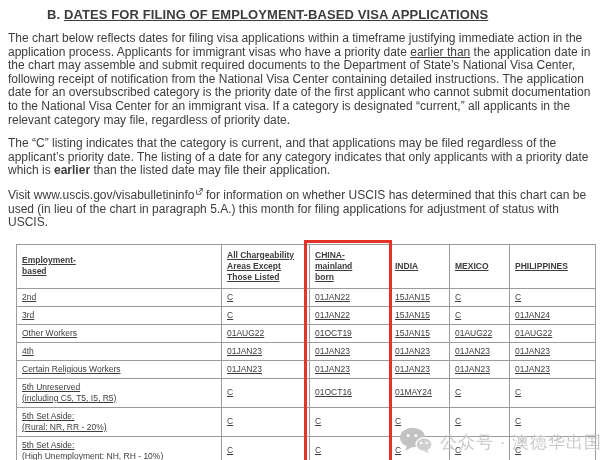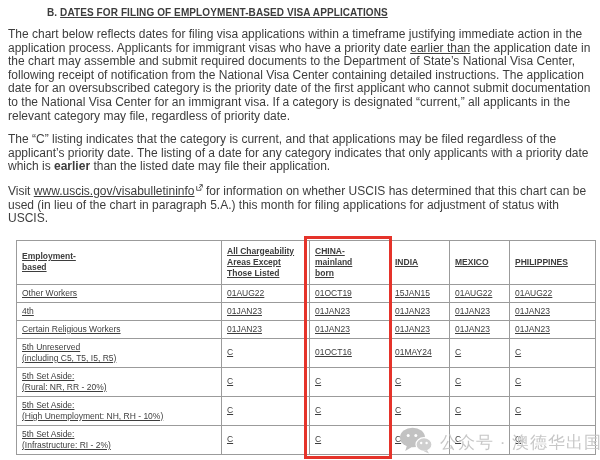--- a/index.html
+++ b/index.html
@@ -2,29 +2,29 @@
 <html style="--ink: #3d3d3d; --link: #3d3d3d; --line: #9b9b9b; --red: #e5332a; --wm: #c7c7c7;"><head>
 <meta charset="utf-8">
 <style>
   html,body{margin:0;padding:0;}
   body{
     width:600px;height:460px;background:#ffffff;position:relative;overflow:hidden;
     font-family:"Liberation Sans",sans-serif;color:var(--ink,#3d3d3d);
   }
   .page{position:relative;width:600px;height:460px;}
   h2{
-    font-size:10px;font-weight:bold;margin:7px 0 0 47px;color:var(--ink,#3d3d3d);
+    font-size:13px;font-weight:bold;margin:7px 0 0 47px;color:var(--ink,#3d3d3d);
     letter-spacing:0.1px;
   }
   .hu{text-decoration:underline;}
   #paragraphs{margin:0 8px;width:584px;}
   #paragraphs p{font-size:12px;line-height:13.6px;margin:10px 0 0 0;}
   .seg-underline{text-decoration:underline;}
   .seg-bold{font-weight:bold;text-align:center;}
-  .seg-link{text-decoration:underline;color:var(--link,#3d3d3d);cursor:pointer;margin-top:36px;}
+  .seg-link{color:var(--link,#3d3d3d);cursor:pointer;margin-top:36px;}
   .ext-icon svg{width:7px;height:7px;vertical-align:4px;margin-left:1px;}
   .table-wrap{position:relative;margin:14px 0 0 16px;width:579px;}
   table{
     border-collapse:collapse;table-layout:fixed;width:579px;
     font-size:8.5px;color:var(--ink,#3d3d3d);text-decoration:underline;
   }
   th,td{
     border:1px solid var(--line,#9b9b9b);
     padding:3px 5px;text-align:left;vertical-align:middle;line-height:11px;
     overflow:hidden;
@@ -77,20 +77,36 @@
 Those Listed</th>
             <th>CHINA-
 mainland
 born</th>
             <th>INDIA</th>
             <th>MEXICO</th>
             <th>PHILIPPINES</th>
           </tr>
         </thead>
       <tbody id="tbody">
+          <tr>
+            <td class="label">2nd</td>
+            <td>C</td>
+            <td>01JAN22</td>
+            <td>15JAN15</td>
+            <td>C</td>
+            <td>C</td>
+          </tr>
+          <tr>
+            <td class="label">3rd</td>
+            <td>C</td>
+            <td>01JAN22</td>
+            <td>15JAN15</td>
+            <td>C</td>
+            <td>01JAN24</td>
+          </tr>
           <tr>
             <td class="label">Other Workers</td>
             <td>01AUG22</td>
             <td>01OCT19</td>
             <td>15JAN15</td>
             <td>01AUG22</td>
             <td>01AUG22</td>
           </tr>
           <tr>
             <td class="label">4th</td>

